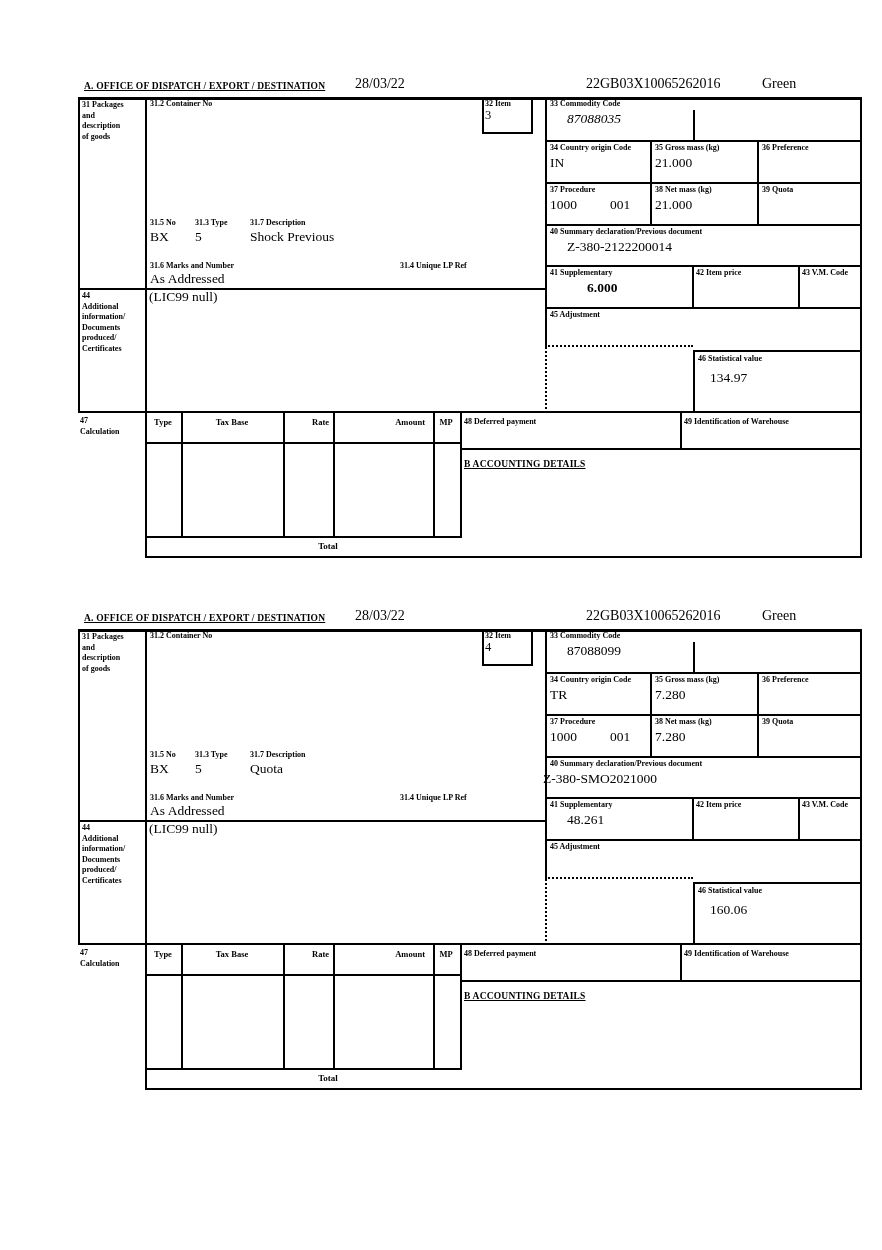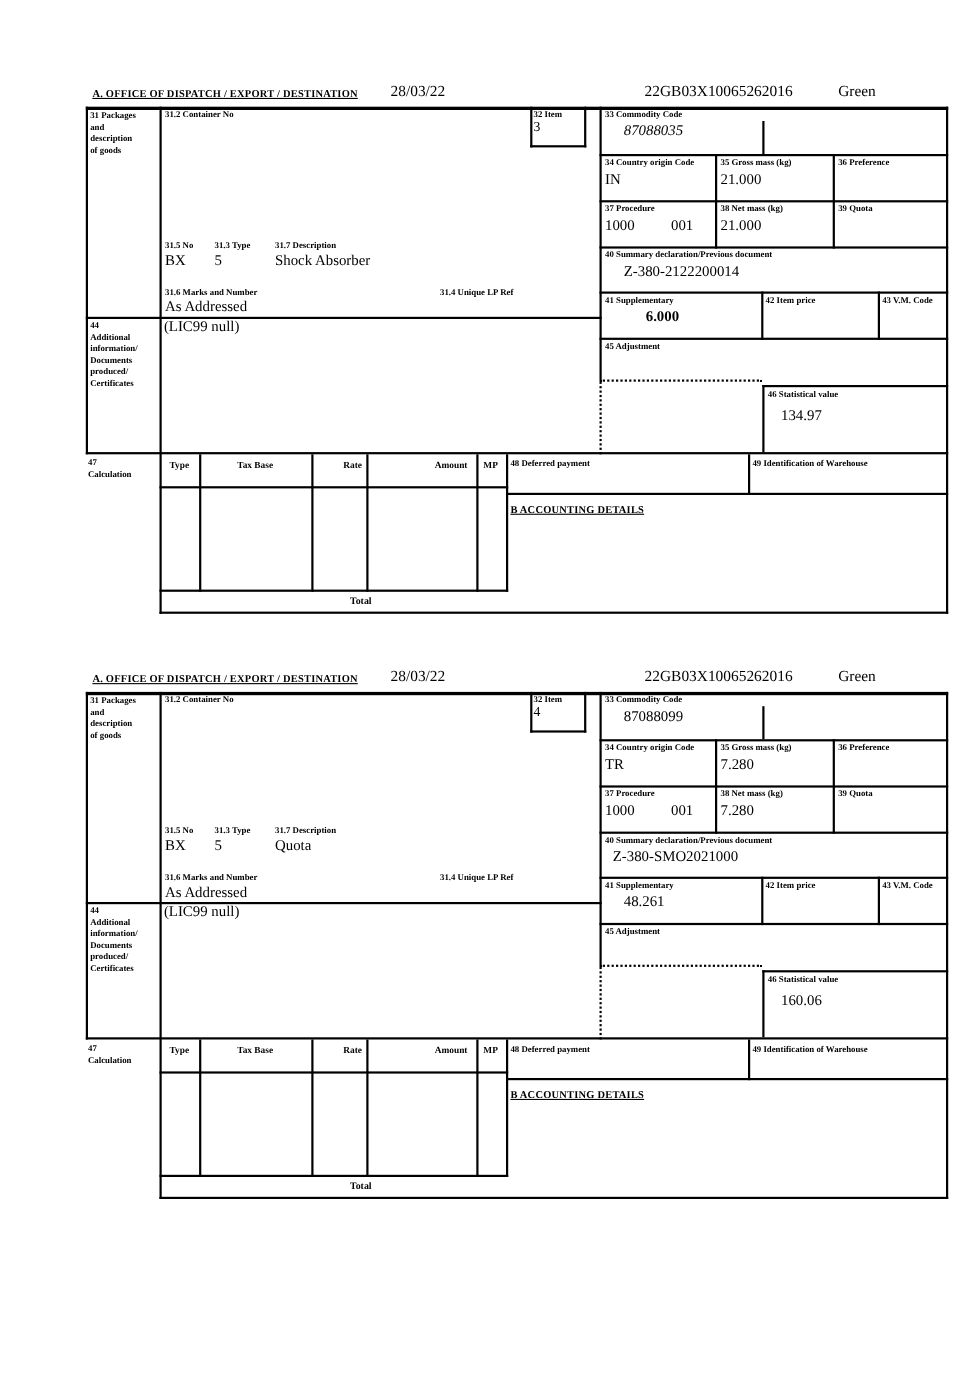--- a/index.html
+++ b/index.html
@@ -108,21 +108,21 @@
 
   <div class="t lb" style="left:472px;top:232px;">45 Adjustment</div>
   <div class="t lb" style="left:620px;top:276px;">46 Statistical value</div>
   <div class="t vl" style="left:632px;top:292px;">134.97</div>
 
   <div class="t lb" style="left:72px;top:140px;">31.5 No</div>
   <div class="t lb" style="left:117px;top:140px;">31.3 Type</div>
   <div class="t lb" style="left:172px;top:140px;">31.7 Description</div>
   <div class="t vl" style="left:72px;top:151px;">BX</div>
   <div class="t vl" style="left:117px;top:151px;">5</div>
-  <div class="t vl" style="left:172px;top:151px;">Shock Absorber</div>
+  <div class="t vl" style="left:172px;top:151px;">Shock Previous</div>
 
   <div class="t lb" style="left:72px;top:183px;">31.6 Marks and Number</div>
   <div class="t lb" style="left:322px;top:183px;">31.4 Unique LP Ref</div>
   <div class="t vl" style="left:72px;top:193px;">As Addressed</div>
 
   <div class="t lb" style="left:4px;top:213px;width:62px;">44
 Additional
 information/
 Documents
 produced/
@@ -213,21 +213,21 @@
   <div class="t lb" style="left:684px;top:65px;">36 Preference</div>
 
   <div class="t lb" style="left:472px;top:107px;">37 Procedure</div>
   <div class="t vl" style="left:472px;top:119px;">1000</div>
   <div class="t vl" style="left:532px;top:119px;">001</div>
   <div class="t lb" style="left:577px;top:107px;">38 Net mass (kg)</div>
   <div class="t vl" style="left:577px;top:119px;">7.280</div>
   <div class="t lb" style="left:684px;top:107px;">39 Quota</div>
 
   <div class="t lb" style="left:472px;top:149px;">40 Summary declaration/Previous document</div>
-  <div class="t vl" style="left:479px;top:161px;">Z-380-SMO2021000</div>
+  <div class="t vl" style="left:465px;top:161px;">Z-380-SMO2021000</div>
 
   <div class="t lb" style="left:472px;top:190px;">41 Supplementary</div>
   <div class="t vl" style="left:489px;top:202px;">48.261</div>
   <div class="t lb" style="left:618px;top:190px;">42 Item price</div>
   <div class="t lb" style="left:724px;top:190px;">43 V.M. Code</div>
 
   <div class="t lb" style="left:472px;top:232px;">45 Adjustment</div>
   <div class="t lb" style="left:620px;top:276px;">46 Statistical value</div>
   <div class="t vl" style="left:632px;top:292px;">160.06</div>
 

